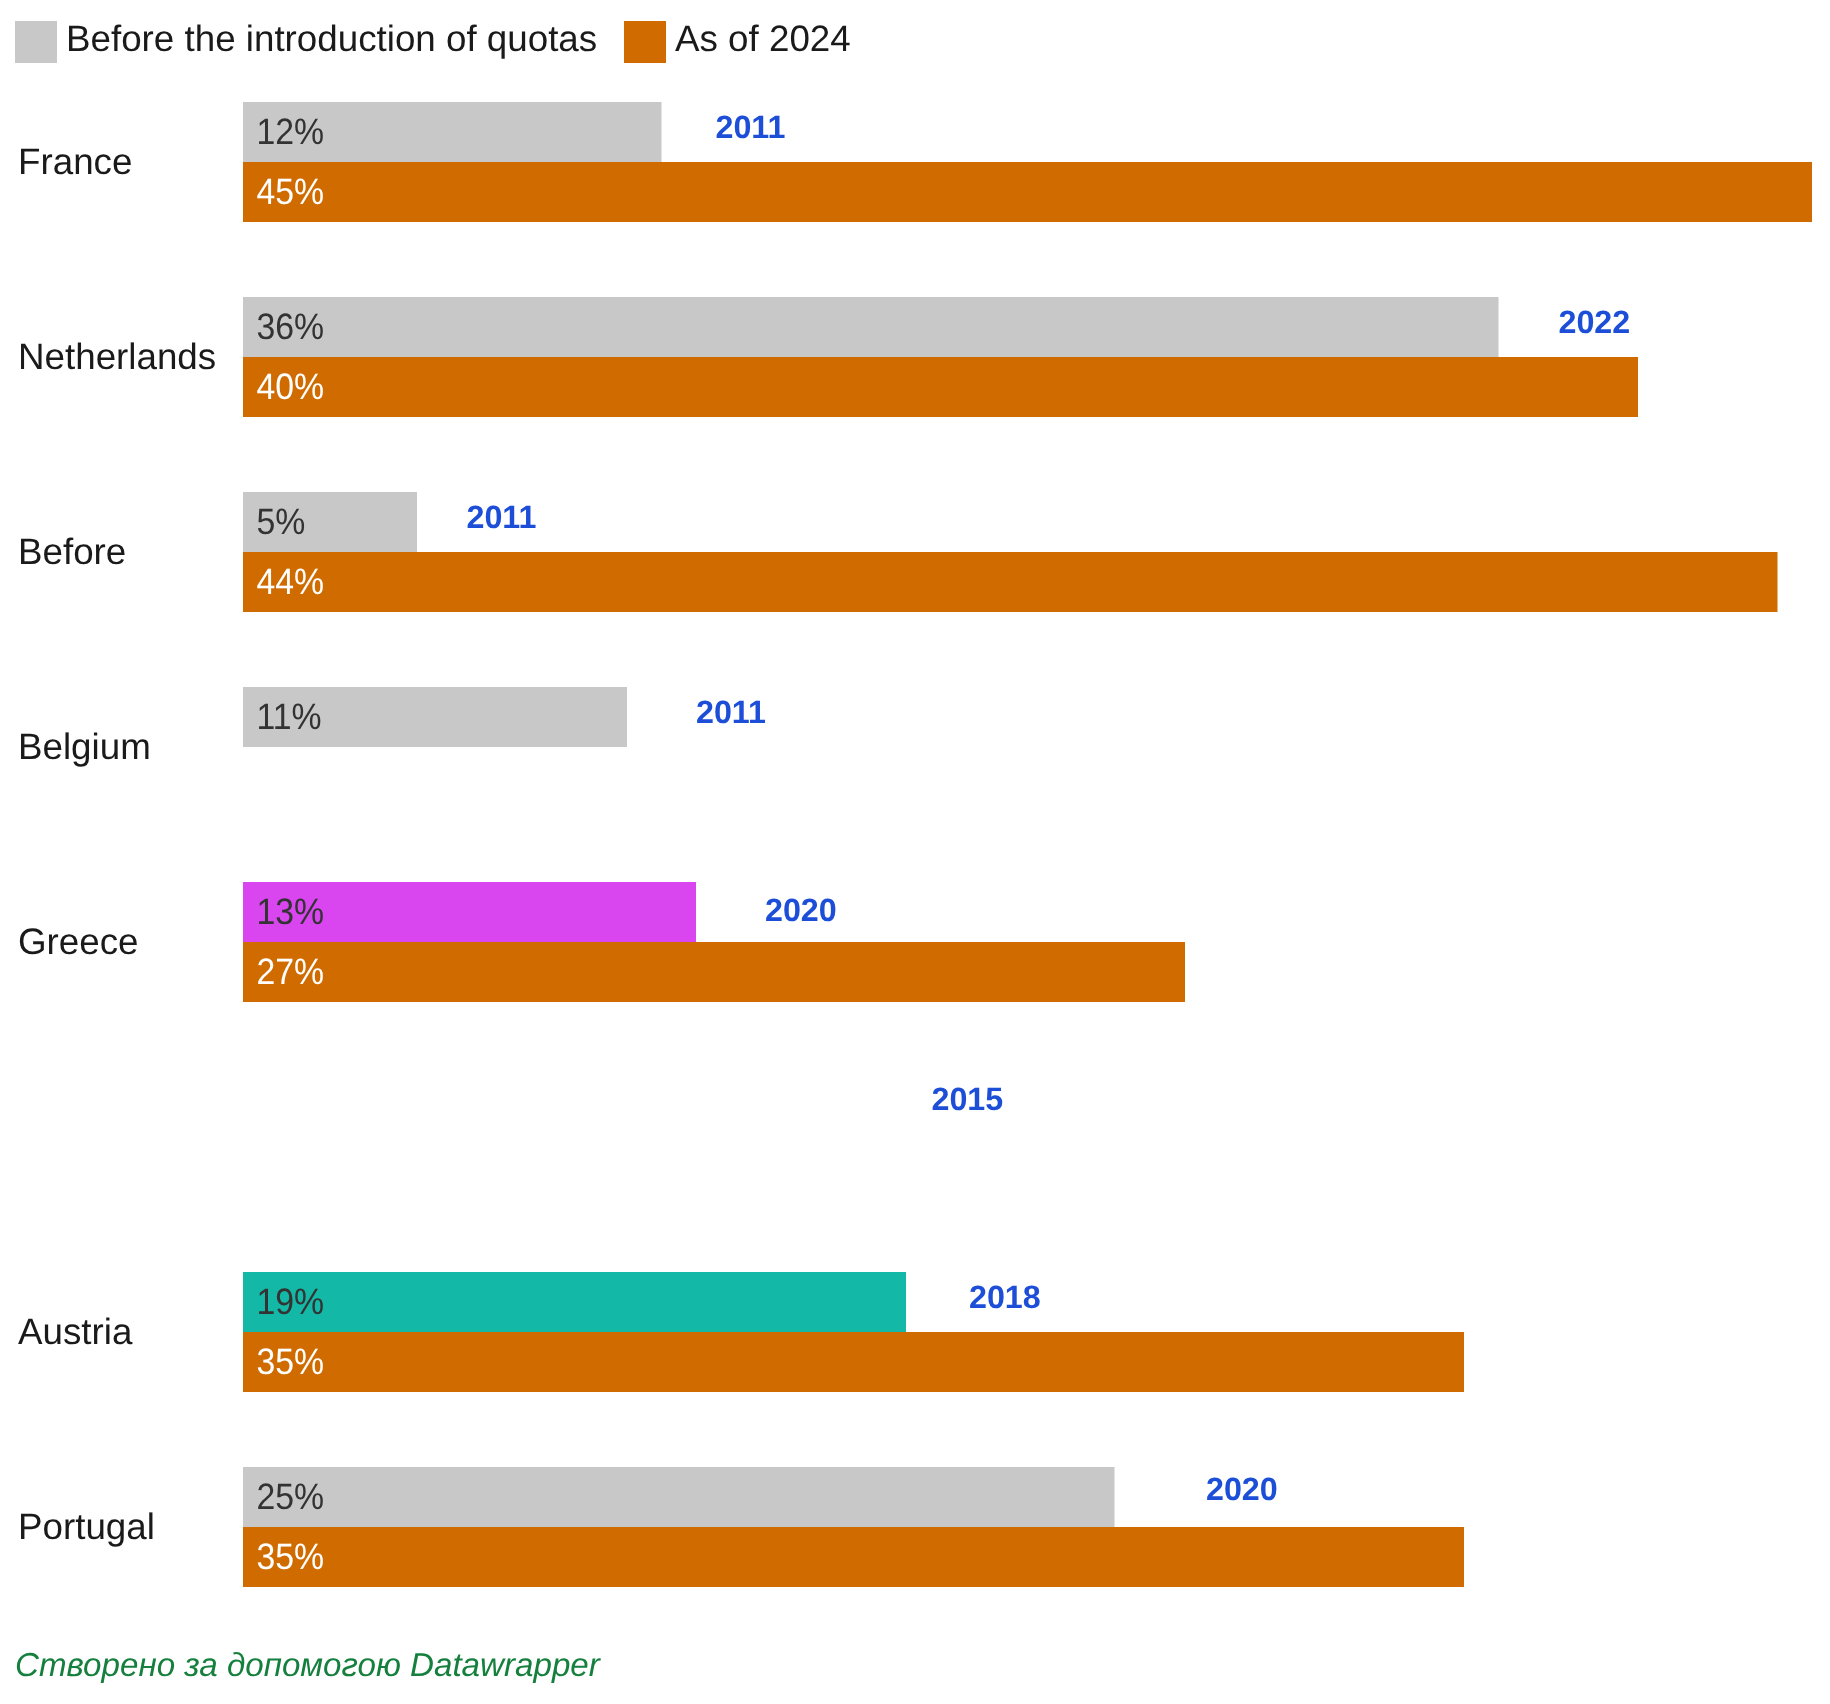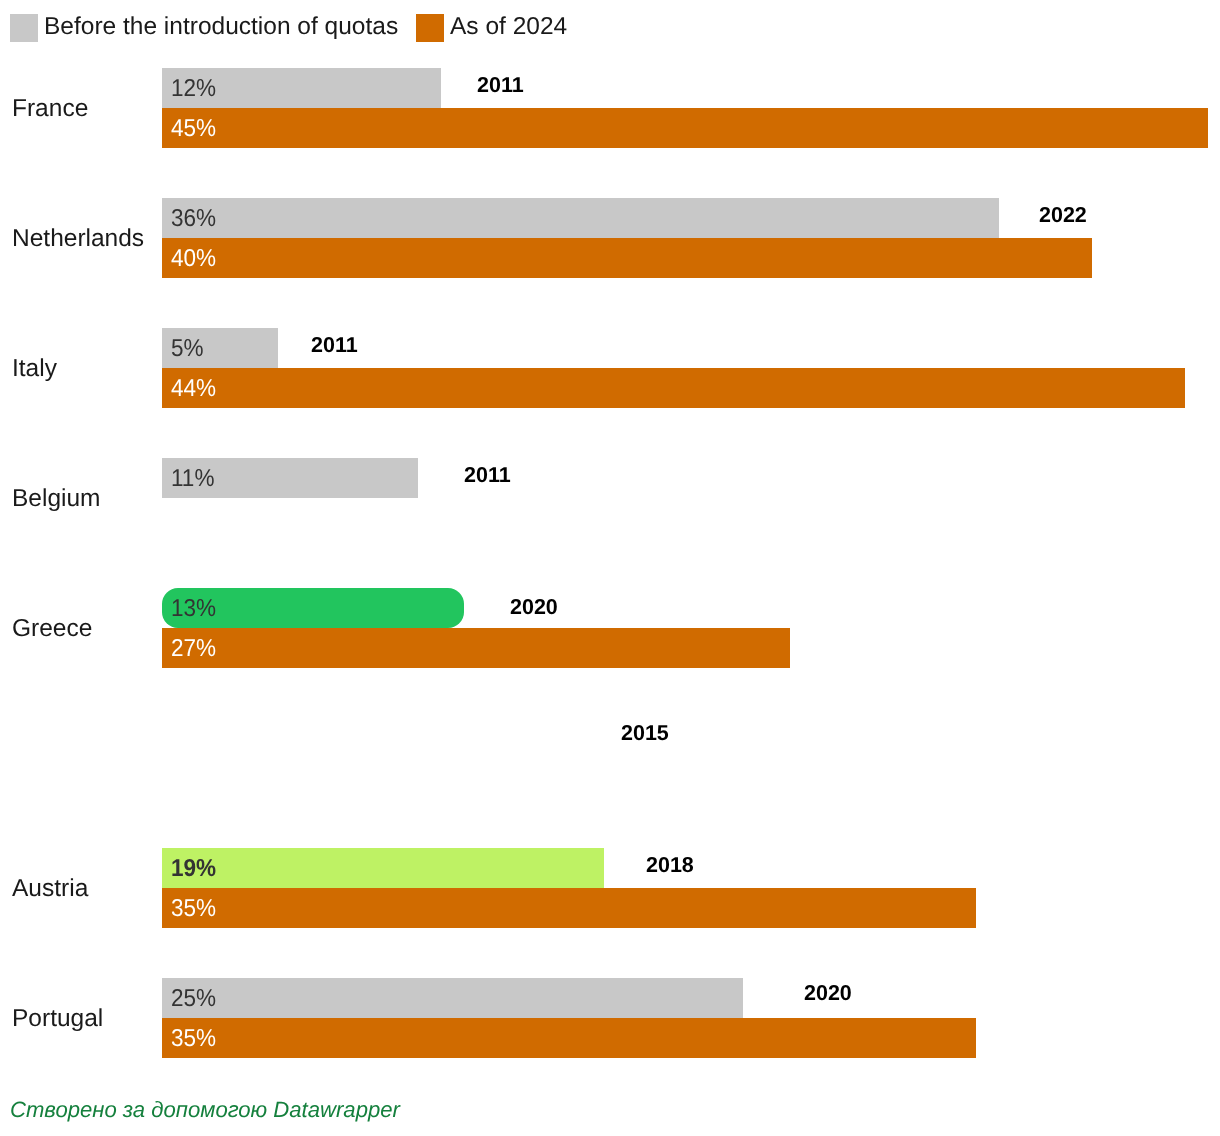--- a/index.html
+++ b/index.html
@@ -26,21 +26,21 @@
   .cat-label{position:absolute;left:12px;top:28px;font-size:24.5px;line-height:26px;
              color:#1a1a1a;white-space:nowrap;}
   .bar{position:absolute;left:162px;height:40px;}
   .bar-before{top:0;background:#c8c8c8;}
   .bar-current{top:40px;background:#d06b00;text-align:right;}
   .bar-value{position:absolute;left:9px;top:8px;font-size:24.5px;line-height:26px;
              white-space:nowrap;transform:scaleX(0.92);transform-origin:left center;}
   .bar-before .bar-value{color:#333333;}
   .bar-current .bar-value{color:#ffffff;}
   .year{position:absolute;font-size:21.5px;line-height:26px;font-weight:bold;
-        color:#000000;white-space:nowrap;text-align:center;}
+        color:#1d4ed8;white-space:nowrap;text-align:center;}
 
   
   .footer{position:absolute;left:10px;top:1097px;font-size:22.1px;line-height:26px;
           color:#15803d;white-space:nowrap;font-style:italic;}
 </style>
 </head>
 <body>
 
 <div class="chart">
 
@@ -68,46 +68,46 @@
     <div class="row" style="top: 198px;">
       <div class="cat-label">Netherlands</div>
       <div class="bar bar-before" style="width: 836.8px; background: rgb(200, 200, 200);">
         <span class="bar-value">36%</span>
       </div>
       <div class="bar bar-current" style="width: 929.778px; background: rgb(208, 107, 0);">
         <span class="bar-value">40%</span>
       </div>
     </div>
     <div class="row" style="top: 328px;">
-      <div class="cat-label">Italy</div>
+      <div class="cat-label">Before</div>
       <div class="bar bar-before" style="width: 116.222px; background: rgb(200, 200, 200);">
         <span class="bar-value">5%</span>
       </div>
       <div class="bar bar-current" style="width: 1022.76px; background: rgb(208, 107, 0);">
         <span class="bar-value">44%</span>
       </div>
     </div>
     <div class="row" style="top: 458px;">
       <div class="cat-label">Belgium</div>
       <div class="bar bar-before" style="width: 255.689px; background: rgb(200, 200, 200);">
         <span class="bar-value">11%</span>
       </div>
     </div>
     <div class="row" style="top: 588px;">
       <div class="cat-label">Greece</div>
-      <div class="bar bar-before" style="width: 302.178px; background: #22c55e; border-radius: 16px;">
+      <div class="bar bar-before" style="width: 302.178px; background: #d946ef;">
         <span class="bar-value">13%</span>
       </div>
       <div class="bar bar-current" style="width: 627.6px; background: rgb(208, 107, 0);">
         <span class="bar-value">27%</span>
       </div>
     </div>
     <div class="row" style="top: 848px; padding-left: 32px;">
       <div class="cat-label">Austria</div>
-      <div class="bar bar-before" style="width: 441.644px; background: #bef264; font-weight: bold;">
+      <div class="bar bar-before" style="width: 441.644px; background: #14b8a6;">
         <span class="bar-value">19%</span>
       </div>
       <div class="bar bar-current" style="width: 813.556px; background: rgb(208, 107, 0);">
         <span class="bar-value">35%</span>
       </div>
     </div>
     <div class="row" style="top: 978px;">
       <div class="cat-label">Portugal</div>
       <div class="bar bar-before" style="width: 581.111px; background: rgb(200, 200, 200);">
         <span class="bar-value">25%</span>

